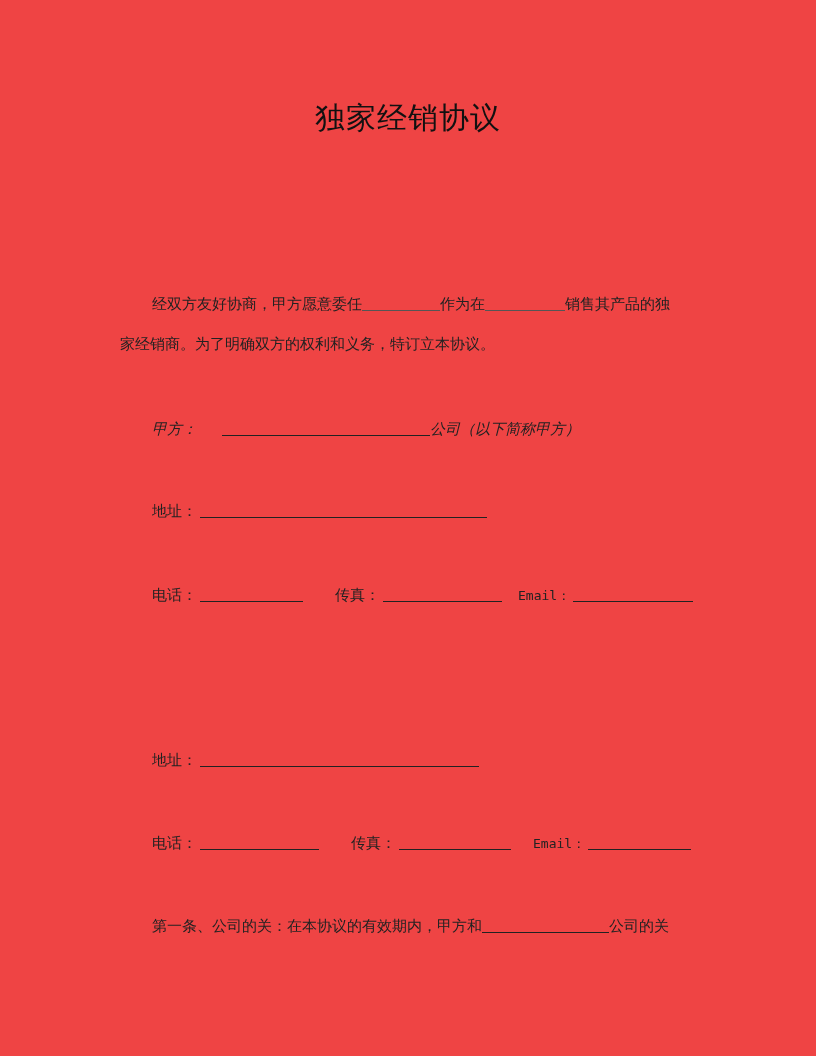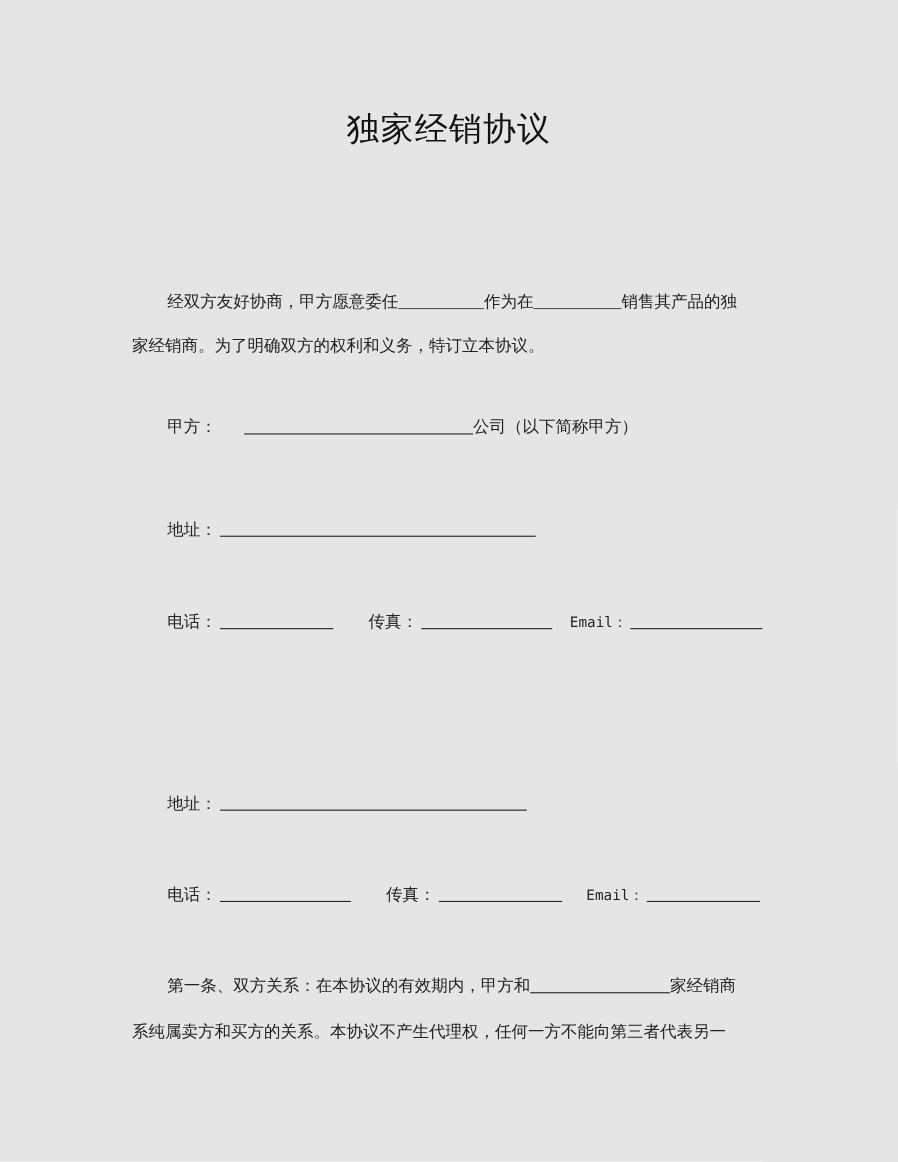--- a/index.html
+++ b/index.html
@@ -12,40 +12,41 @@
       height: 1056px;
       position: relative;
       overflow: hidden;
       font-family: "DejaVu Serif", "Liberation Serif", serif;
       color: #1a1a1a;
     }
     .page {
       position: absolute;
       left: 0; top: 0;
       width: 816px; height: 1056px;
-      background: #e5e5e5;
+      background: #ef4444;
     }
     .title {
       position: absolute;
       left: 0;
       width: 816px;
       top: 98px;
       text-align: center;
       font-family: "DejaVu Sans", "Liberation Sans", sans-serif;
       font-size: 30px;
       letter-spacing: 1px;
       color: #111;
       line-height: 40px;
     }
     .line {
       position: absolute;
       font-size: 15px;
       line-height: 20px;
       white-space: nowrap;
       color: #222;
+      margin-top: 30px;
     }
     .blank {
       display: inline-block;
       border-bottom: 1.3px solid #222;
       height: 15px;
       vertical-align: baseline;
       position: relative;
       top: 2px;
     }
     .blank.gray { border-bottom-color: #555; }
@@ -60,21 +61,21 @@
 
 <div class="page">
 
   <div class="title">独家经销协议</div>
 
   <div class="line" style="left:152px; top:263px;">
     <span>经双方友好协商，甲方愿意委任</span><span class="blank gray" style="width:78px;"></span><span>作为在</span><span class="blank gray" style="width:80px;"></span><span>销售其产品的独</span>
   </div>
   <div class="line" style="left:120px; top:304px;text-align:right;">家经销商。为了明确双方的权利和义务，特订立本协议。</div>
 
-  <div class="line" style="left:152px; top:377px;">
+  <div class="line" style="left:152px; top:388px;font-style:italic;">
     <span>甲方：</span><span style="display:inline-block;width:25px;"></span><span class="blank" style="width:208px;"></span><span>公司（以下简称甲方）</span>
   </div>
 
   <div class="line" style="left:152px; top:470px;">
     <span>地址：</span><span style="display:inline-block;width:3px;"></span><span class="blank" style="width:287px;"></span>
   </div>
 
   <div class="line" style="left:152px; top:554px;">
     <span>电话：</span><span style="display:inline-block;width:3px;"></span><span class="blank" style="width:103px;"></span><span style="display:inline-block;width:32px;"></span><span>传真：</span><span style="display:inline-block;width:3px;"></span><span class="blank" style="width:119px;"></span><span style="display:inline-block;width:16px;"></span><span class="mono">Email：</span><span style="display:inline-block;width:3px;"></span><span class="blank" style="width:120px;"></span>
   </div>
@@ -82,17 +83,16 @@
 
   <div class="line" style="left:152px; top:719px;">
     <span>地址：</span><span style="display:inline-block;width:3px;"></span><span class="blank" style="width:279px;"></span>
   </div>
 
   <div class="line" style="left:152px; top:802px;">
     <span>电话：</span><span style="display:inline-block;width:3px;"></span><span class="blank" style="width:119px;"></span><span style="display:inline-block;width:32px;"></span><span>传真：</span><span style="display:inline-block;width:3px;"></span><span class="blank" style="width:112px;"></span><span style="display:inline-block;width:22px;"></span><span class="mono">Email：</span><span style="display:inline-block;width:3px;"></span><span class="blank" style="width:103px;"></span>
   </div>
 
   <div class="line" style="left:152px; top:885px;">
-    <span>第一条、双方关系：在本协议的有效期内，甲方和</span><span class="blank" style="width:127px;"></span><span>家经销商</span>
+    <span>第一条、公司的关：在本协议的有效期内，甲方和</span><span class="blank" style="width:127px;"></span><span>公司的关</span>
   </div>
-  <div class="line" style="left:120px; top:928px;">系纯属卖方和买方的关系。本协议不产生代理权，任何一方不能向第三者代表另一</div>
 
 </div>
 
 </body></html>

